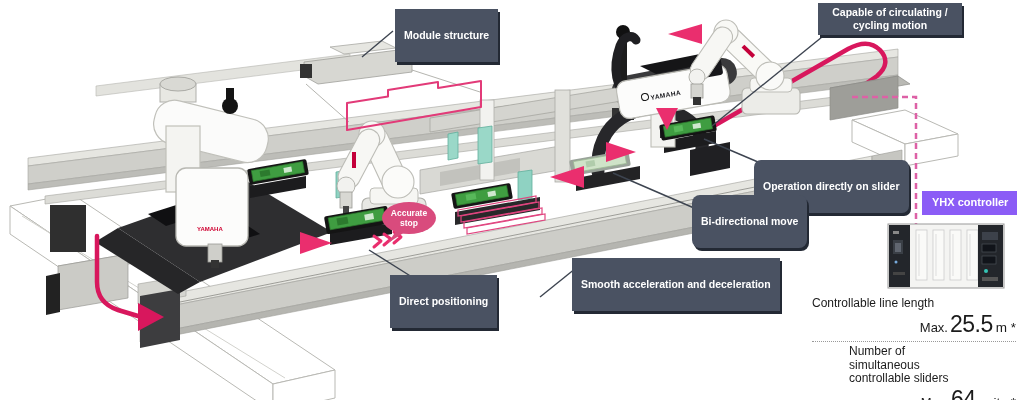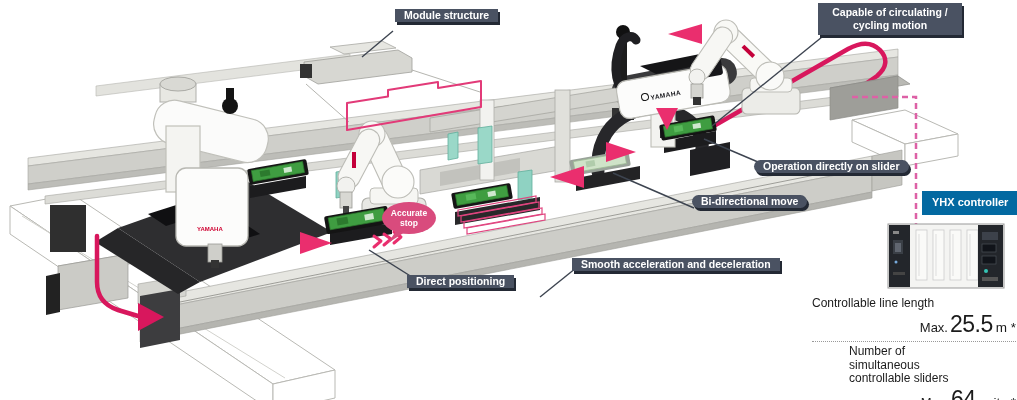--- a/index.html
+++ b/index.html
@@ -1,23 +1,23 @@
 <!DOCTYPE html>
 <html><head>
 <meta charset="utf-8">
 <style>
   html,body{margin:0;padding:0;background:#fff;}
   .stage{position:relative;width:1017px;height:400px;background:#ffffff;overflow:hidden;
          font-family:"Liberation Sans",sans-serif;}
   .stage svg{position:absolute;left:0;top:0;}
   .callout{position:absolute;background:#4a5262;color:#ffffff;font-weight:bold;
-           font-size:10.5px;line-height:1.25;text-align:center;padding:0 9px;
+           font-size:10.5px;line-height:1.25;text-align:center;padding:20px 9px;
            box-shadow:2px 3px 0 #232934;white-space:nowrap;z-index:5;}
   .callout.two-line{white-space:normal;padding:3px 1px;}
-  .callout.pink{background:#0369a1;box-shadow:none;font-size:11px;padding:5px 10px;}
+  .callout.pink{background:#8b5cf6;box-shadow:none;font-size:11px;padding:5px 10px;}
   .specs{position:absolute;left:812px;top:294px;width:204px;color:#1b1b1b;z-index:5;}
   .spec-row{display:flex;align-items:baseline;padding:3px 0;flex-direction:column;}
   .spec-row.second{border-top:1px dotted #999;align-items:center;}
   .spec-name{font-size:12px;line-height:1.15;max-width:130px;}
   .spec-value{margin-left:auto;white-space:nowrap;display:flex;align-items:baseline;}
   .spec-max{font-size:13px;}
   .spec-big{font-size:23px;letter-spacing:-0.5px;margin-left:2px;}
   .spec-unit{font-size:13.5px;margin-left:3px;}
   .footnote{font-size:6.9px;font-weight:bold;text-align:right;margin-top:2px;color:#2a2a2a;}
 </style>
@@ -279,21 +279,21 @@
     <circle cx="986" cy="271" r="2" fill="#35c4b5"></circle>
     <rect x="982" y="277" width="16" height="4" fill="#555555"></rect>
   </g>
 </svg>
 
 <div class="callout" style="left:395px;top:9px;">Module structure</div>
 <div class="callout two-line" style="left:818px;top:3px;width:142px;">Capable of circulating / cycling motion</div>
 <div class="callout" style="left:754px;top:160px;border-radius:7px;">Operation directly on slider</div>
 <div class="callout" style="left:692px;top:195px;border-radius:8px;">Bi-directional move</div>
 <div class="callout" style="left:572px;top:258px;">Smooth acceleration and deceleration</div>
-<div class="callout" style="left:407px;top:275px;">Direct positioning</div>
+<div class="callout" style="left:390px;top:275px;">Direct positioning</div>
 <div class="callout pink" style="left:922px;top:191px;">YHX controller</div>
 
 <div class="specs">
   <div class="spec-row">
     <div class="spec-name">Controllable line length</div>
     <div class="spec-value">
       <span class="spec-max">Max.</span>
       <span class="spec-big">25.5</span>
       <span class="spec-unit">m *</span>
     </div>

